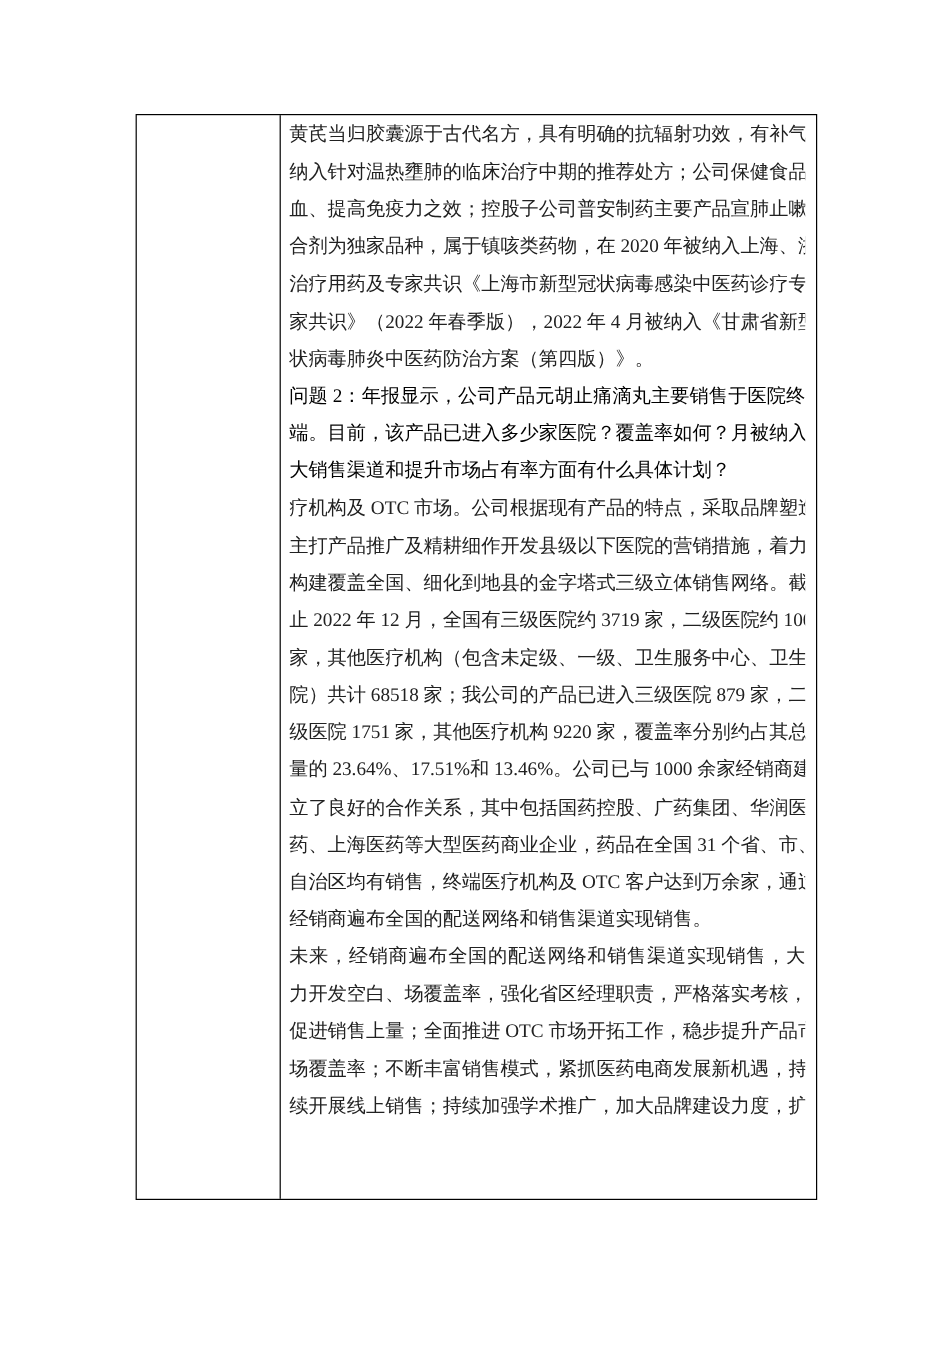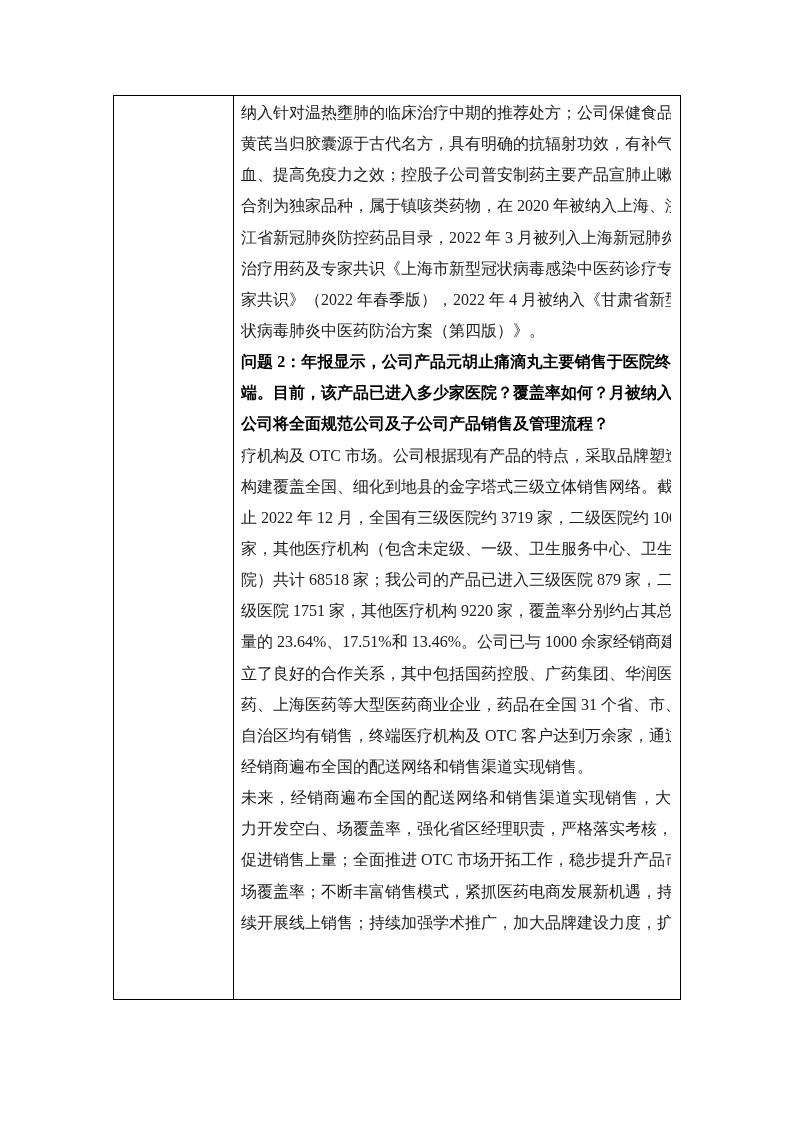--- a/index.html
+++ b/index.html
@@ -42,47 +42,47 @@
     height: 31.15px;
     line-height: 31.15px;
     font-size: 16px;
     color: #212121;
     text-align: justify;
     text-align-last: justify;
     white-space: nowrap;
     overflow: hidden;
   }
   .line.bold {
-    font-weight: 700;
+    font-weight: 400;
     color: #000000;
   }
   .line.last {
     text-align: right;
     text-align-last: left;
   }
 </style>
 </head>
 <body>
 
 <div class="page">
   <div class="doc-table">
     <div class="cell-left"></div>
     <div class="cell-content">
+        <div class="line">黄芪当归胶囊源于古代名方，具有明确的抗辐射功效，有补气</div>
         <div class="line">纳入针对温热壅肺的临床治疗中期的推荐处方；公司保健食品</div>
-        <div class="line">黄芪当归胶囊源于古代名方，具有明确的抗辐射功效，有补气</div>
         <div class="line">血、提高免疫力之效；控股子公司普安制药主要产品宣肺止嗽</div>
         <div class="line">合剂为独家品种，属于镇咳类药物，在 2020 年被纳入上海、浙</div>
-        <div class="line">江省新冠肺炎防控药品目录，2022 年 3 月被列入上海新冠肺炎</div>
         <div class="line">治疗用药及专家共识《上海市新型冠状病毒感染中医药诊疗专</div>
         <div class="line">家共识》（2022 年春季版），2022 年 4 月被纳入《甘肃省新型冠</div>
         <div class="line last">状病毒肺炎中医药防治方案（第四版）》。</div>
         <div class="line bold">问题 2：年报显示，公司产品元胡止痛滴丸主要销售于医院终</div>
         <div class="line bold">端。目前，该产品已进入多少家医院？覆盖率如何？月被纳入</div>
-        <div class="line bold last">公司将全面规范公司及子公司产品销售及管理流程？</div>
+        <div class="line bold last">大销售渠道和提升市场占有率方面有什么具体计划？</div>
         <div class="line">疗机构及 OTC 市场。公司根据现有产品的特点，采取品牌塑造、</div>
+        <div class="line">主打产品推广及精耕细作开发县级以下医院的营销措施，着力</div>
         <div class="line">构建覆盖全国、细化到地县的金字塔式三级立体销售网络。截</div>
         <div class="line">止 2022 年 12 月，全国有三级医院约 3719 家，二级医院约 10002</div>
         <div class="line">家，其他医疗机构（包含未定级、一级、卫生服务中心、卫生</div>
         <div class="line">院）共计 68518 家；我公司的产品已进入三级医院 879 家，二</div>
         <div class="line">级医院 1751 家，其他医疗机构 9220 家，覆盖率分别约占其总</div>
         <div class="line">量的 23.64%、17.51%和 13.46%。公司已与 1000 余家经销商建</div>
         <div class="line">立了良好的合作关系，其中包括国药控股、广药集团、华润医</div>
         <div class="line">药、上海医药等大型医药商业企业，药品在全国 31 个省、市、</div>
         <div class="line">自治区均有销售，终端医疗机构及 OTC 客户达到万余家，通过</div>
         <div class="line last">经销商遍布全国的配送网络和销售渠道实现销售。</div>

